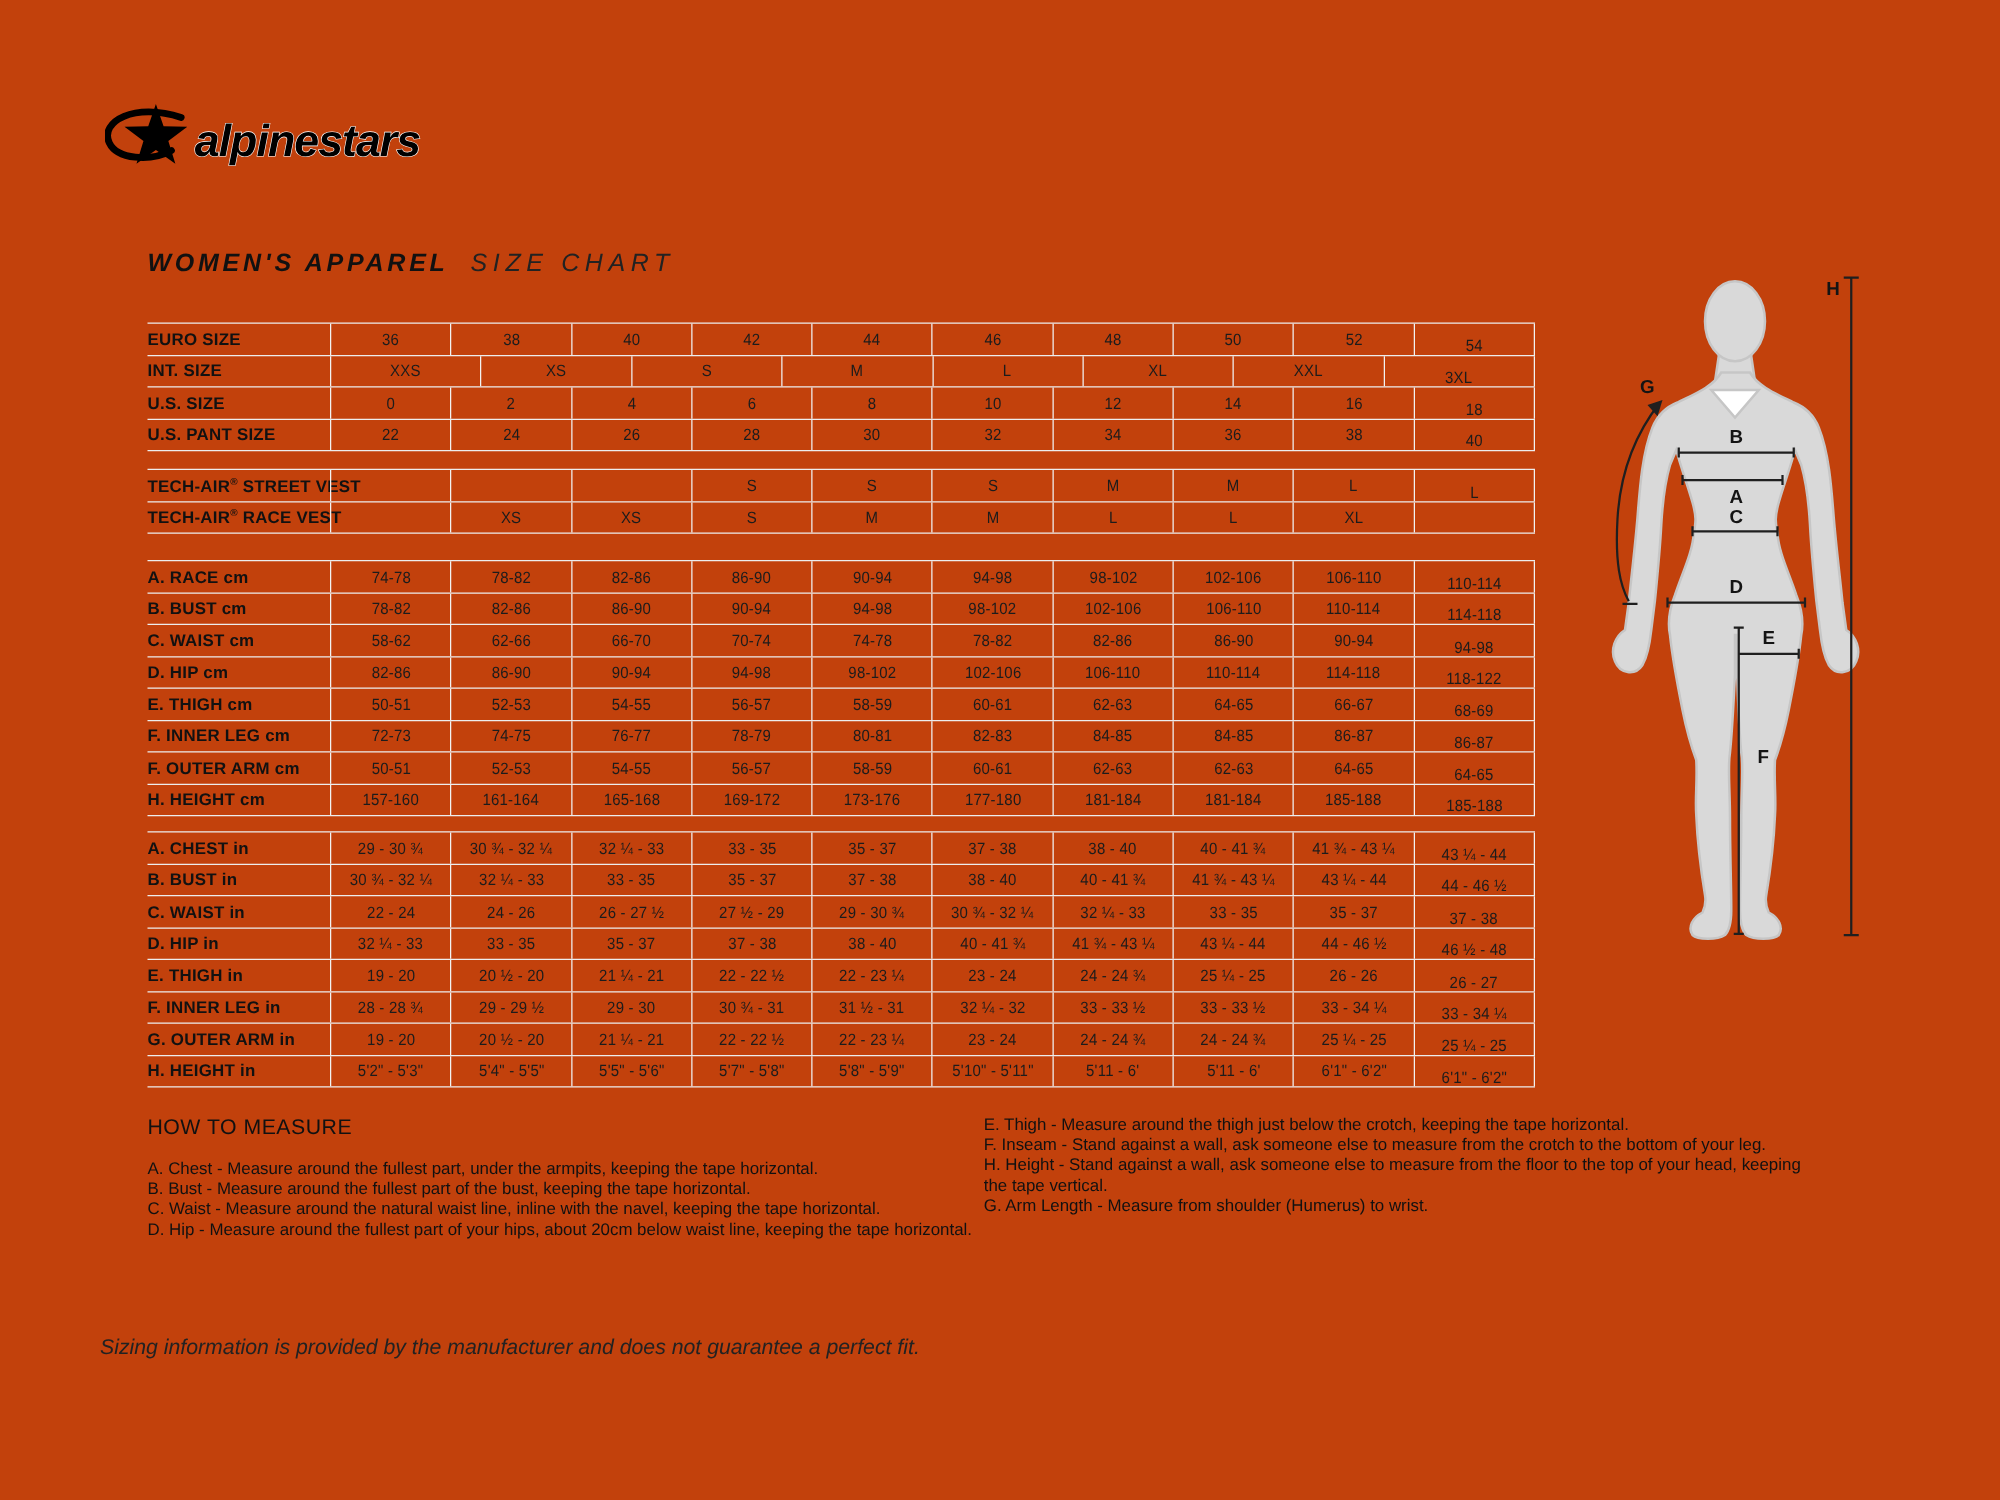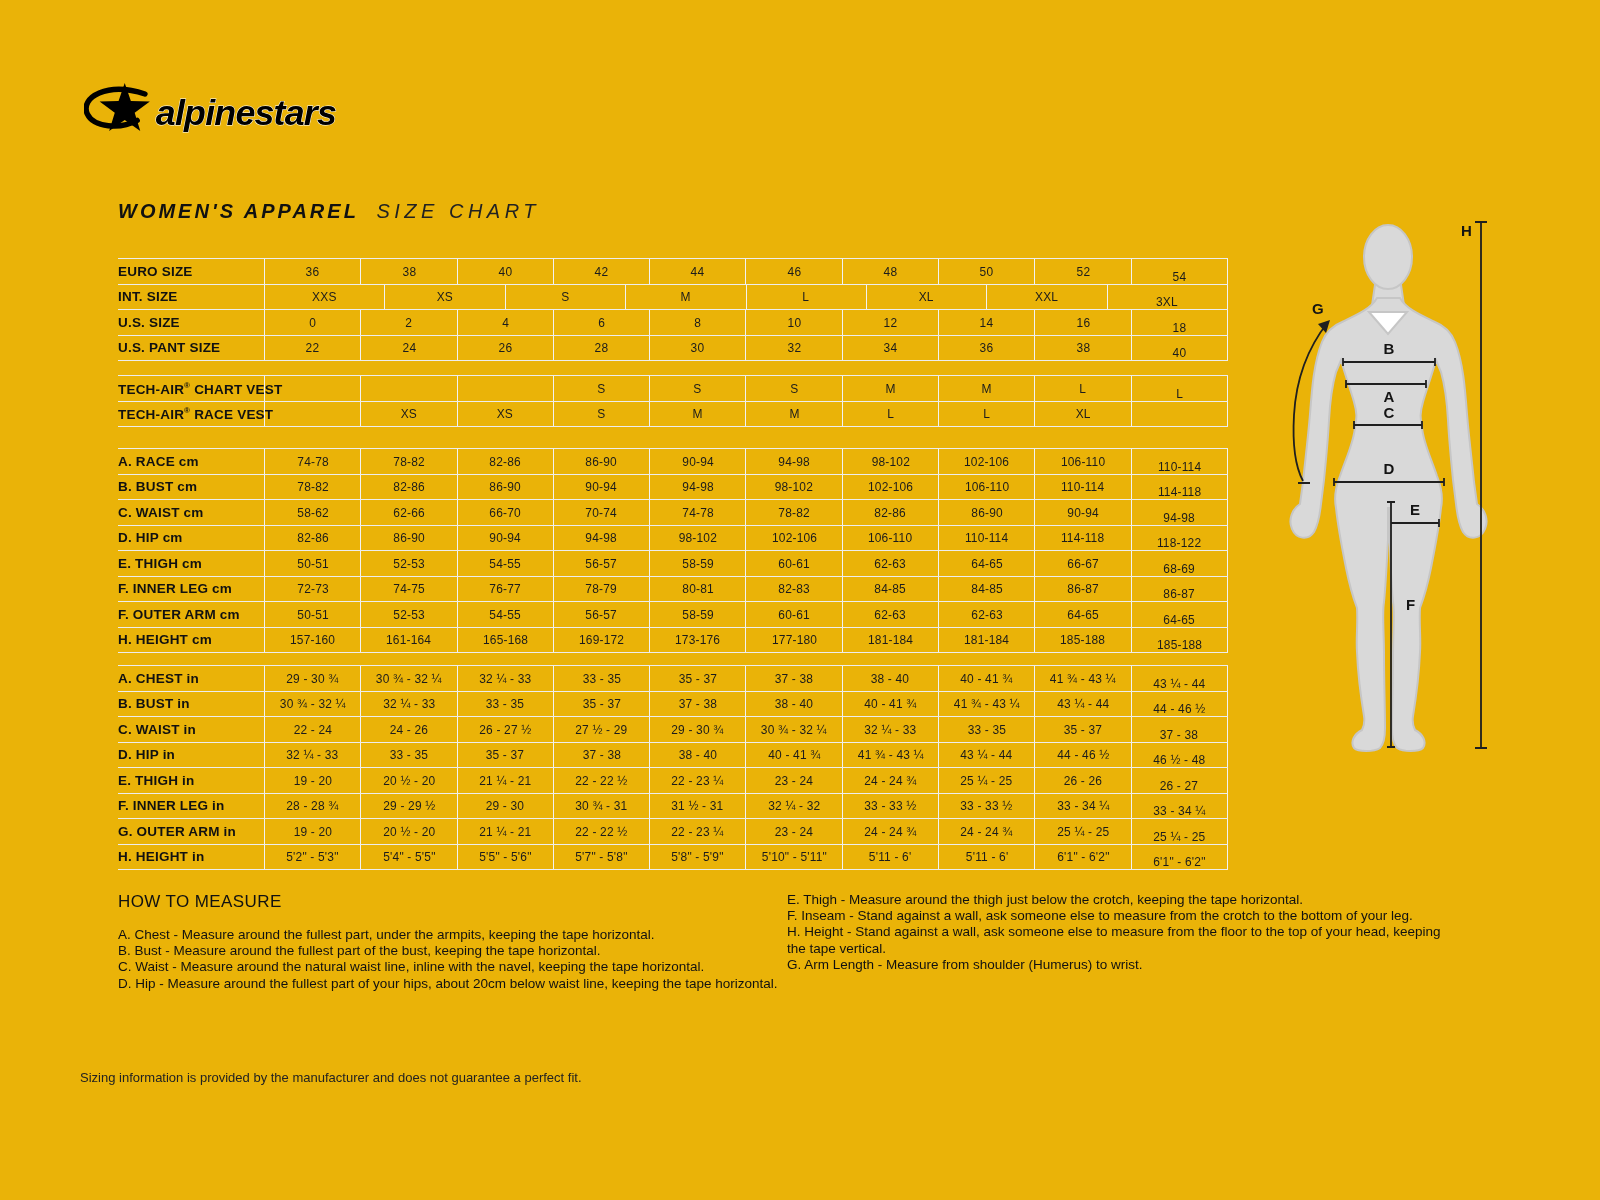--- a/index.html
+++ b/index.html
@@ -1,16 +1,16 @@
 <!DOCTYPE html>
 <html><head>
 <meta charset="utf-8">
 <style>
   html,body { margin:0; padding:0; background:#fff; }
-  .page { position:relative; width:1600px; height:1200px; background:#eab308;
+  .page { position:relative; width:1600px; height:1200px; background:#c2410c;
           font-family:"Liberation Sans", sans-serif; color:#161616; overflow:hidden; }
 
   
   .logo { position:absolute; left:84px; top:80px; }
 
   
   .title { position:absolute; left:118px; top:200px; font-style:italic; font-size:20px; white-space:nowrap; }
   .title-main { font-weight:700; letter-spacing:3px; color:#111; }
   .title-sub  { font-weight:400; letter-spacing:4.5px; color:#222; margin-left:12px; }
 
@@ -29,21 +29,21 @@
   .cv { display:inline-block; transform:scaleX(0.92); letter-spacing:0.2px; white-space:nowrap; }
 
   
   .measure { position:absolute; left:118px; top:892px; font-size:13.5px; color:#111; }
   .measure-heading { font-weight:400; font-size:17px; letter-spacing:0.4px; }
   .m-left  { position:absolute; left:0px;   top:35px; width:660px; }
   .m-right { position:absolute; left:669px; top:0px;  width:668px; }
   .m-line  { line-height:16.2px; }
 
   
-  .footer { position:absolute; left:80px; top:1070px; font-size:13px; line-height:16.5px; color:#222; }
+  .footer { position:absolute; left:80px; top:1070px; font-size:17px; line-height:16.5px; color:#222;font-style:italic; }
 
   
   .diagram { position:absolute; left:1258px; top:210px; }
   .diagram text { font-family:"Liberation Sans", sans-serif; font-weight:700; font-size:15px; fill:#141414; }
   .sil  { fill:#d9d9d9; stroke:#c6c6c6; stroke-width:2; }
   .mline { stroke:#1f1f1f; stroke-width:1.8; fill:none; }
 </style>
 </head>
 <body>
 
@@ -186,21 +186,21 @@
           <div class="tcell">
             <span class="cv">38</span>
           </div>
           <div class="tcell">
             <span class="cv">40</span>
           </div>
         </div>
       </div>
       <div class="tgroup g-tech">
         <div class="trow">
-          <div class="tlabel"><span>TECH-AIR</span><sup>®</sup><span> CHART VEST</span></div>
+          <div class="tlabel"><span>TECH-AIR</span><sup>®</sup><span> STREET VEST</span></div>
           <div class="tcell">
             <span class="cv"></span>
           </div>
           <div class="tcell">
             <span class="cv"></span>
           </div>
           <div class="tcell">
             <span class="cv"></span>
           </div>
           <div class="tcell">

